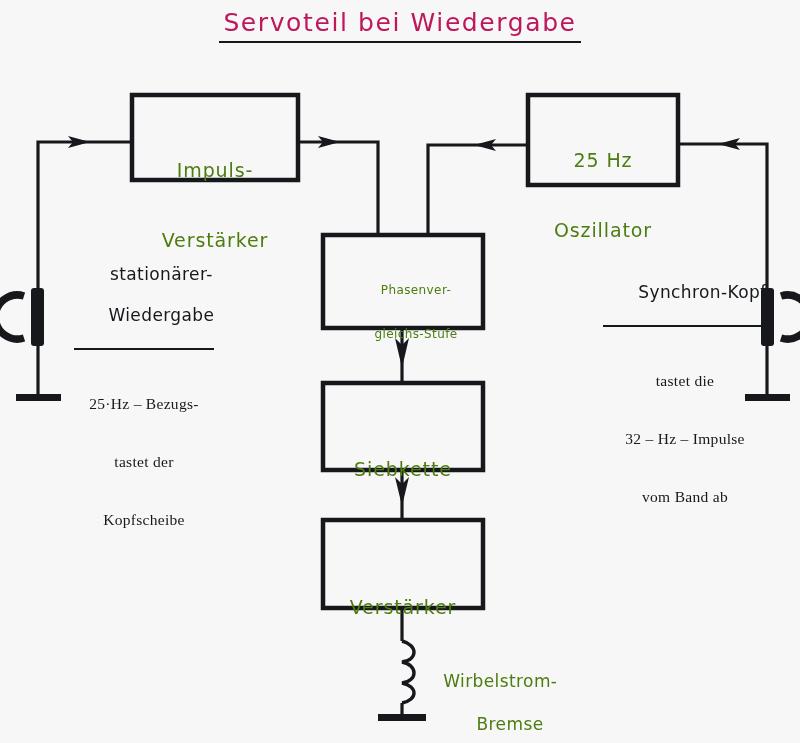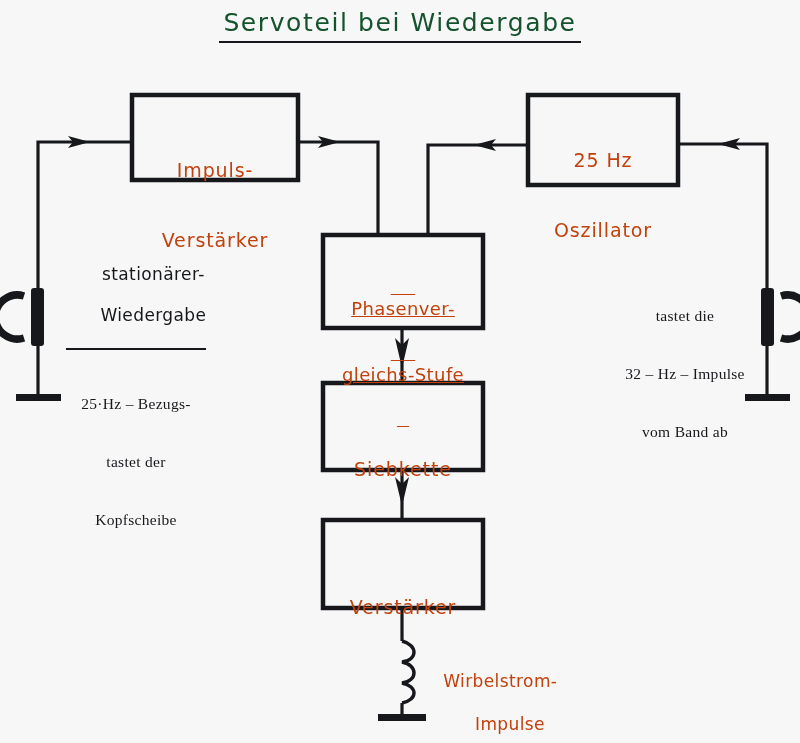--- a/index.html
+++ b/index.html
@@ -20,48 +20,48 @@
     position: absolute;
     left: 0;
     top: 0;
     width: 800px;
     height: 743px;
   }
   .lbl {
     position: absolute;
     text-align: center;
     line-height: 1.22;
-    color: #c2410c;
+    color: #4d7c0f;
     letter-spacing: 0.6px;
     white-space: pre;
   }
   
   #title-wrap {
     position: absolute;
     left: 0;
     top: 8px;
     width: 800px;
     text-align: center;
   }
   #page-title {
     display: inline-block;
     font-size: 25px;
     letter-spacing: 1.6px;
     padding: 0 4px 4px 4px;
     border-bottom: 2.5px solid #16181c;
-    color: #14532d;
+    color: #be185d;
   }
   
   .box-label {
     font-size: 19px;
     letter-spacing: 0.9px;
   }
   #label-impuls-verstaerker { left: 132px; top: 113px; width: 166px; }
   #label-oszillator         { left: 528px; top: 103px; width: 150px; }
-  #label-phasenvergleich    { left: 323px; top: 254px; width: 160px; font-size: 18px; letter-spacing: 0.4px; text-decoration: underline;}
+  #label-phasenvergleich    { left: 336px; top: 254px; width: 160px; font-size: 12px; letter-spacing: 0.4px;}
   #label-siebkette          { left: 323px; top: 412px; width: 160px; }
   #label-verstaerker        { left: 323px; top: 550px; width: 160px; }
 
   
   .head-note { position: absolute; text-align: center; }
   .head-note .head-title {
     font-size: 17px;
     letter-spacing: 0.4px;
     line-height: 1.2;
     display: inline-block;
@@ -70,21 +70,21 @@
     white-space: pre;
   }
   .head-note .head-desc {
     font-size: 15.5px;
     line-height: 1.25;
     letter-spacing: 0.3px;
     margin-top: 5px;
     white-space: pre;
     font-family: Liberation Serif, serif;
   }
-  #note-left  { left: 46px;  top: 244px; width: 180px; }
+  #note-left  { left: 54px;  top: 244px; width: 180px; }
   #note-right { left: 600px; top: 262px; width: 170px; }
 
   #label-bremse {
     left: 420px;
     top: 650px;
     width: 180px;
     text-align: left;
     font-size: 17px;
     letter-spacing: 0.4px;
     line-height: 1.25;
@@ -182,25 +182,28 @@
       <span>Wiedergabe</span>
     </span>
     <div class="head-desc">
       <div>25·Hz – Bezugs-</div>
       <div>tastet der</div>
       <div>Kopfscheibe</div>
     </div>
   </div>
 
   <div class="head-note" id="note-right">
+    <span class="head-title">
+      <span>Synchron-Kopf</span>
+    </span>
     <div class="head-desc">
       <div>tastet die</div>
       <div>32 – Hz – Impulse</div>
       <div>vom Band ab</div>
     </div>
   </div>
 
   <div class="lbl" id="label-bremse">
     <span>Wirbelstrom-</span>
-    <span class="l2">Impulse</span>
+    <span class="l2">Bremse</span>
   </div>
 
 </div>
 
 </body></html>

